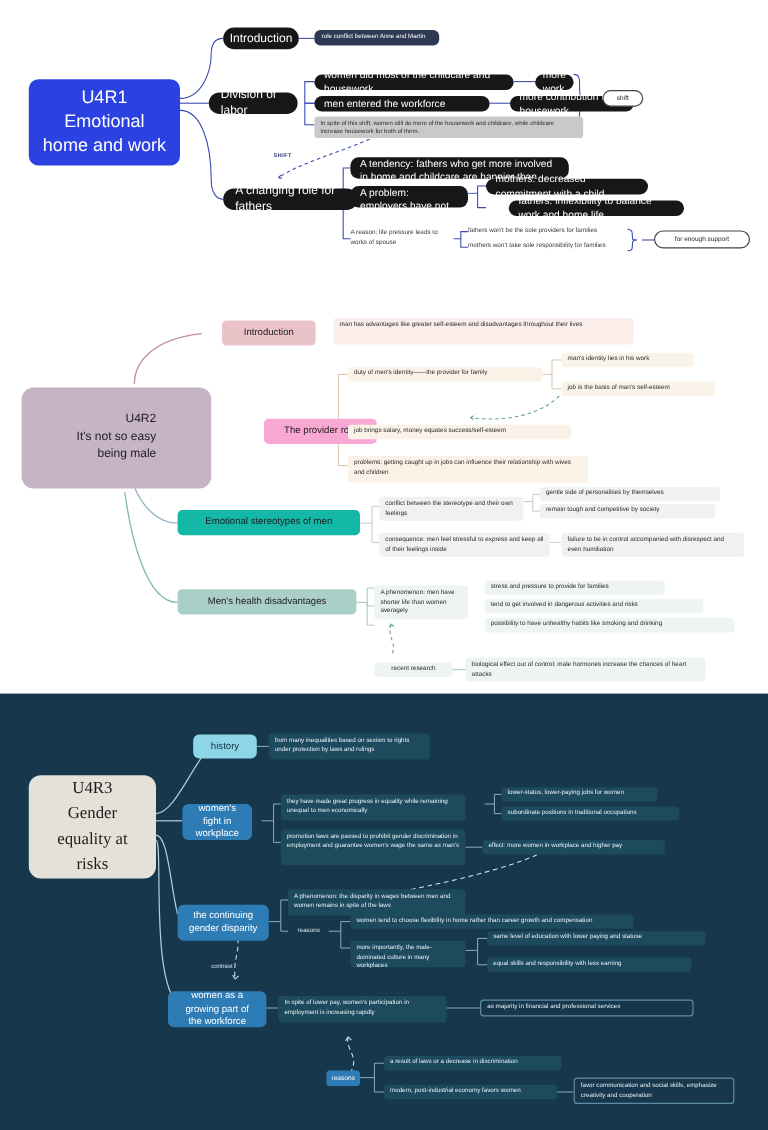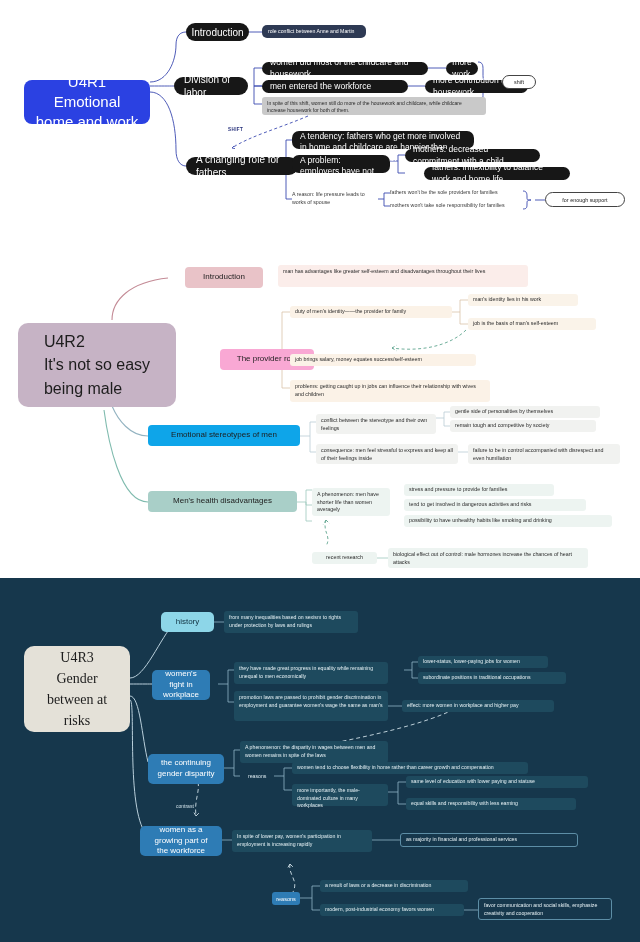--- a/index.html
+++ b/index.html
@@ -42,26 +42,26 @@
   }
   .outline1 {
     background:#ffffff; color:#222; border:1px solid #444; border-radius:8px;
     font-size:5.4px; padding:3px 6px; text-align:center; justify-content:center;
   }
   .lbl-shift { position:absolute; font-size:4.6px; color:#26307a; letter-spacing:.4px; font-weight:bold;}
 
   
   .root2 {
     background:#C6B3C5; color:#1d1d1d; border-radius:10px;
-    font-size:16px; line-height:1.45; text-align:left;
+    font-size:10px; line-height:1.45; text-align:right;
     justify-content:center; padding:8px 6px;
   }
   .br-pink { background:#E9C3C8; color:#1d1d1d; }
   .br-orange { background:#f9a8d4; color:#1d1d1d;margin-left:42px; }
-  .br-bluegray { background:#0ea5e9; color:#1d1d1d; }
+  .br-bluegray { background:#14b8a6; color:#1d1d1d; }
   .br-teal { background:#A9CFC8; color:#1d1d1d; }
   .branch2 {
     border-radius:4px; font-size:8px; padding:5px 9px; line-height:1.3;
     justify-content:center; text-align:center;
   }
   .leaf { border-radius:3px; font-size:5.3px; padding:3px 5px; line-height:1.45; color:#2a2a2a; }
   .lf-pink { background:#FBEDEA; }
   .lf-cream { background:#FBF2E7; }
   .lf-cream2 { background:#FAF3E9; }
   .lf-gray { background:#F1F2F0; }
@@ -116,21 +116,21 @@
       <path d="M384 199 L 384 206 L 390 206"></path>
       <path d="M523 191 C 527 191, 527 194, 527 197 C 527 200, 527 200, 531 200 C 527 200, 527 201, 527 204 C 527 207, 527 209, 523 209"></path>
       <path d="M535 200 L 545 200"></path>
     </g>
     <g fill="none" stroke="#3b4ab0" stroke-width="0.9" stroke-dasharray="3,2.5">
       <path d="M308 116 C 280 128, 250 136, 232 148"></path>
       <path d="M232 148 l 4 -4 M232 148 l 5 1"></path>
     </g>
   </svg>
 
-  <div class="node root1" style="left:24px; top:80px; width:126px; height:44px;">
+  <div class="node root1" style="left:24px; top:66px; width:126px; height:72px;">
     <span class="txt">
       <span>U4R1</span><br>
       <span>Emotional</span><br>
       <span>home and work</span>
     </span>
   </div>
 
   <div class="node blk big" style="left:186px; top:23px; width:63px; height:18px; justify-content:center;">
     <span>Introduction</span>
   </div>
@@ -337,21 +337,21 @@
       <path d="M196 238 l -3 -5 M196 238 l 4 -4"></path>
       <path d="M290 286 C 288 298, 300 302, 292 316"></path>
       <path d="M290 286 l -3 5 M290 286 l 4 4"></path>
     </g>
   </svg>
 
   <div class="node root3" style="left:24px; top:68px; width:106px; height:86px;font-family:Liberation Serif, serif;">
     <span class="txt">
       <span>U4R3</span><br>
       <span>Gender</span><br>
-      <span>between at</span><br>
+      <span>equality at</span><br>
       <span>risks</span>
     </span>
   </div>
 
   <div class="node branch3 b3-cyan" style="left:161px; top:34px; width:53px; height:20px;">
     <span>history</span>
   </div>
   <div class="node leaf3" style="left:224px; top:33px; width:134px; height:22px; align-items:flex-start;">
     <span>from many inequalities based on sexism to rights under protection by laws and rulings</span>
   </div>

